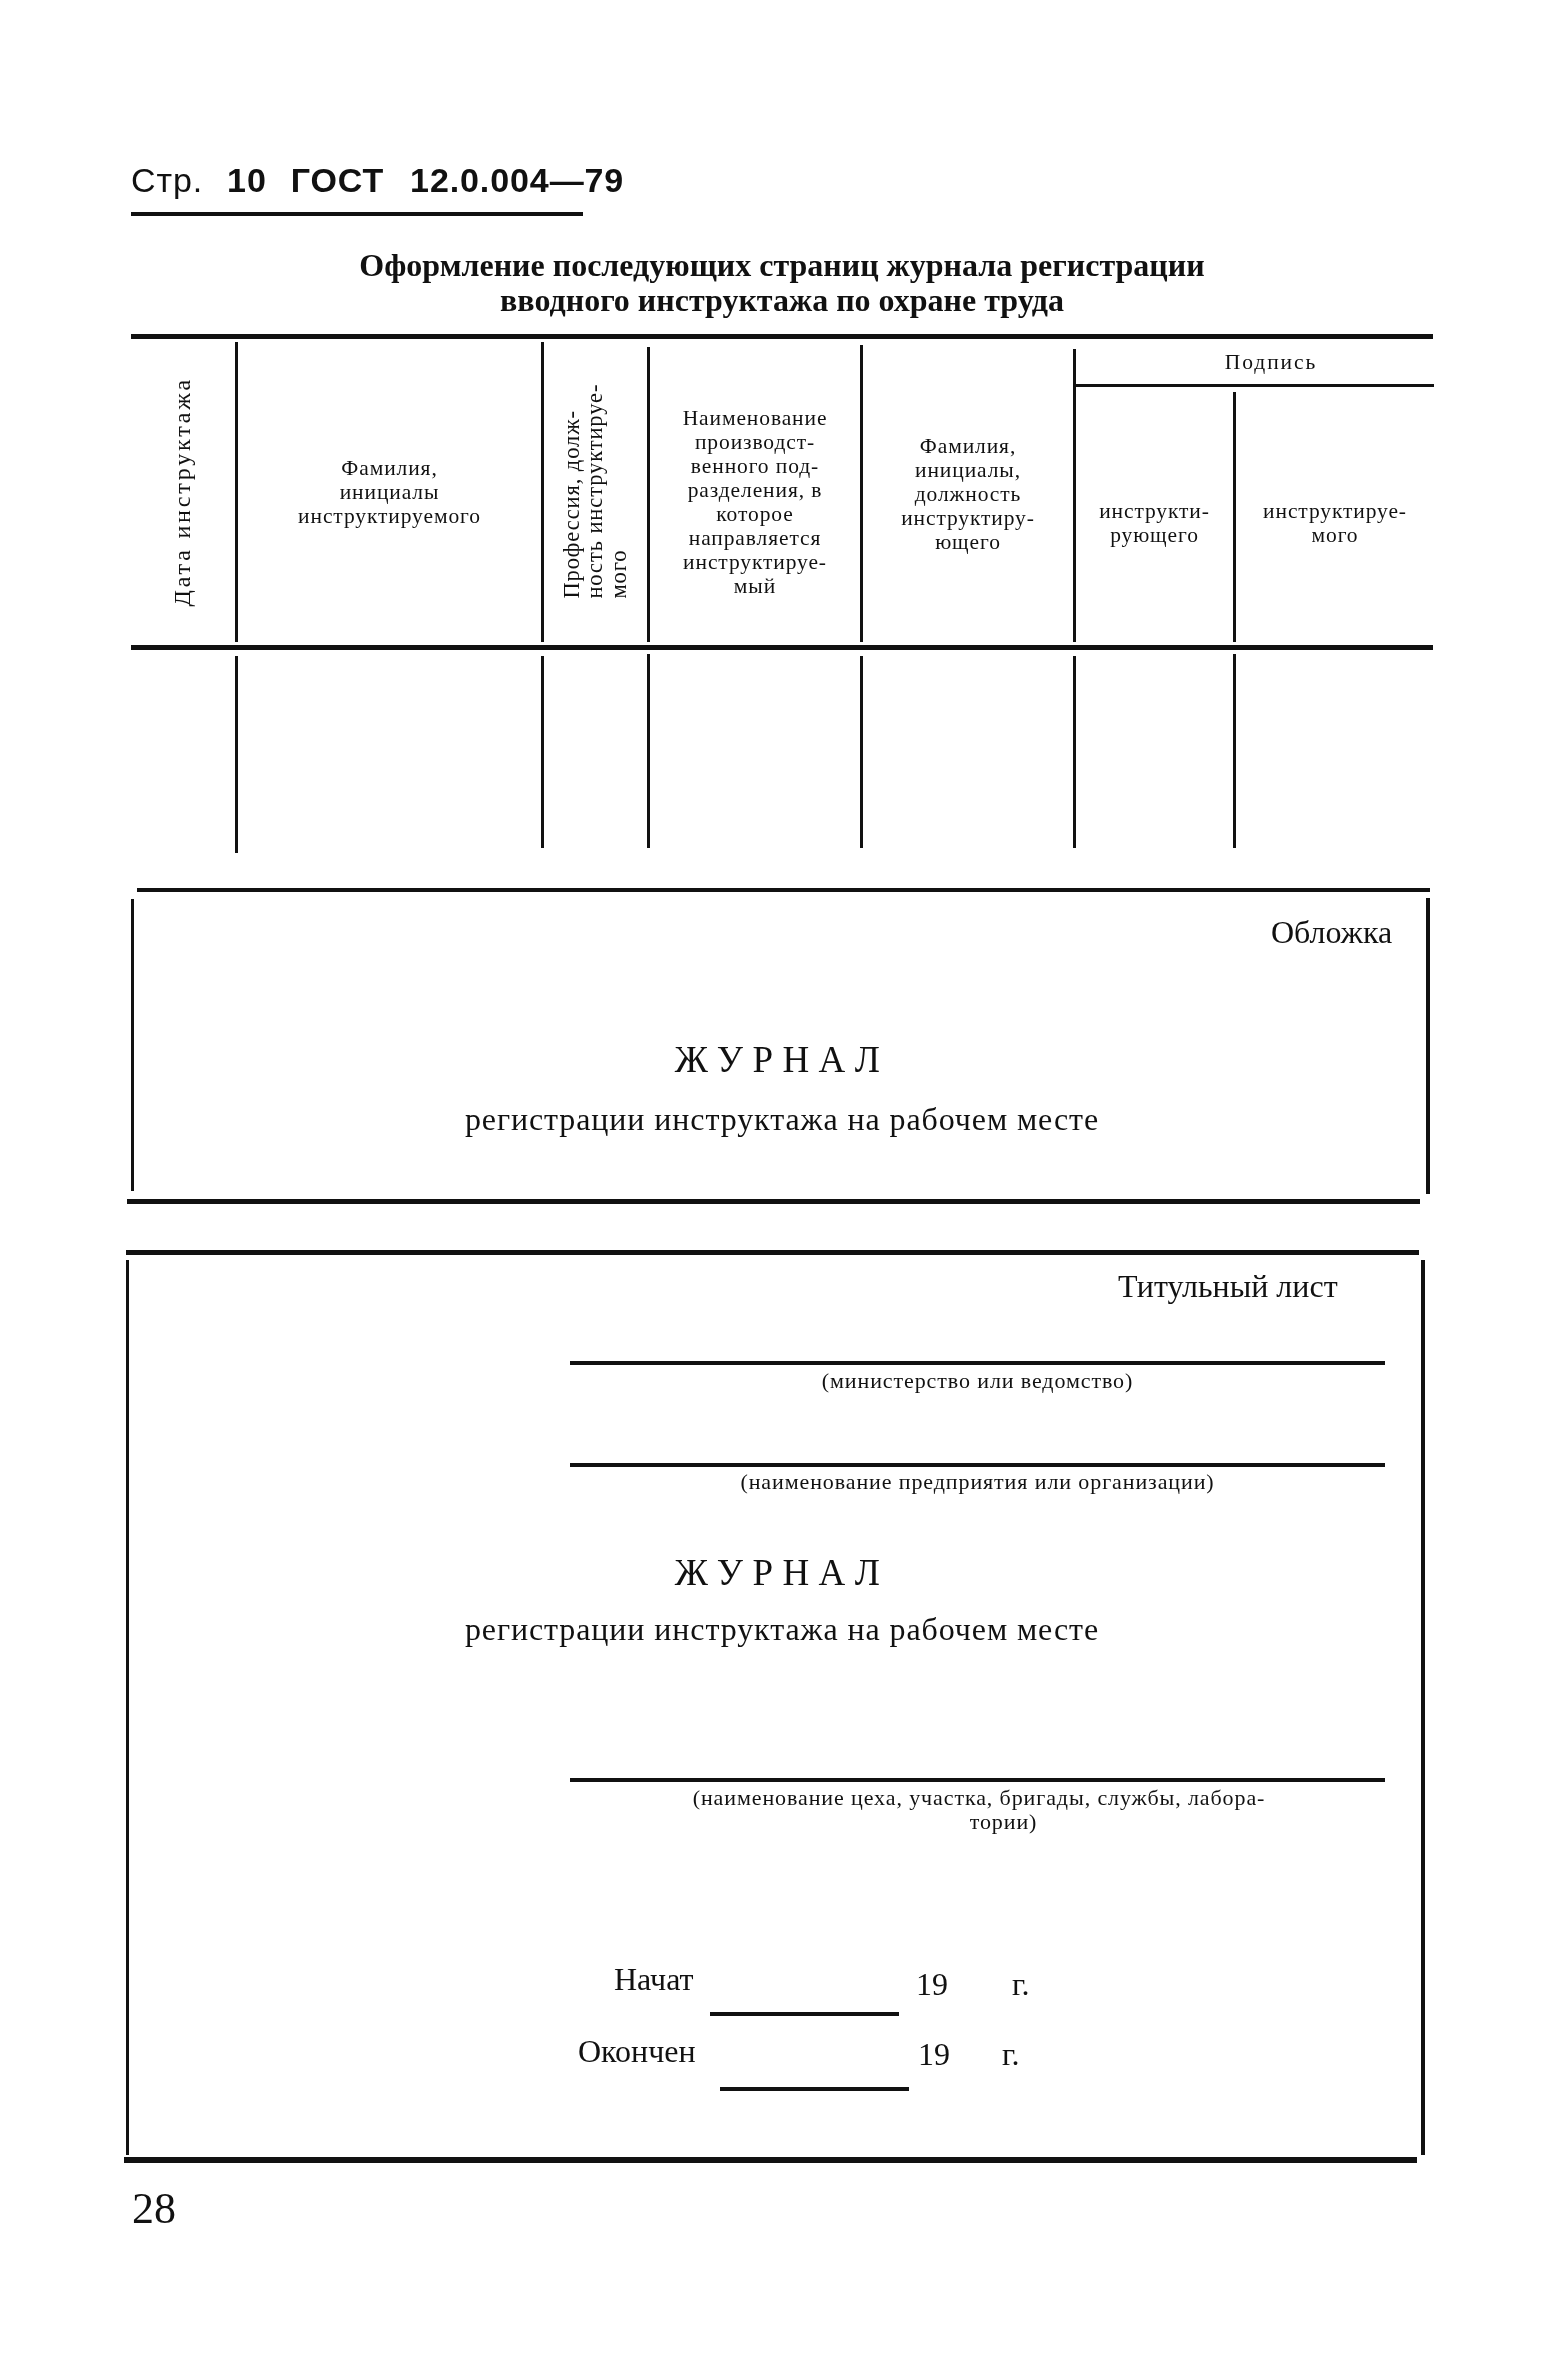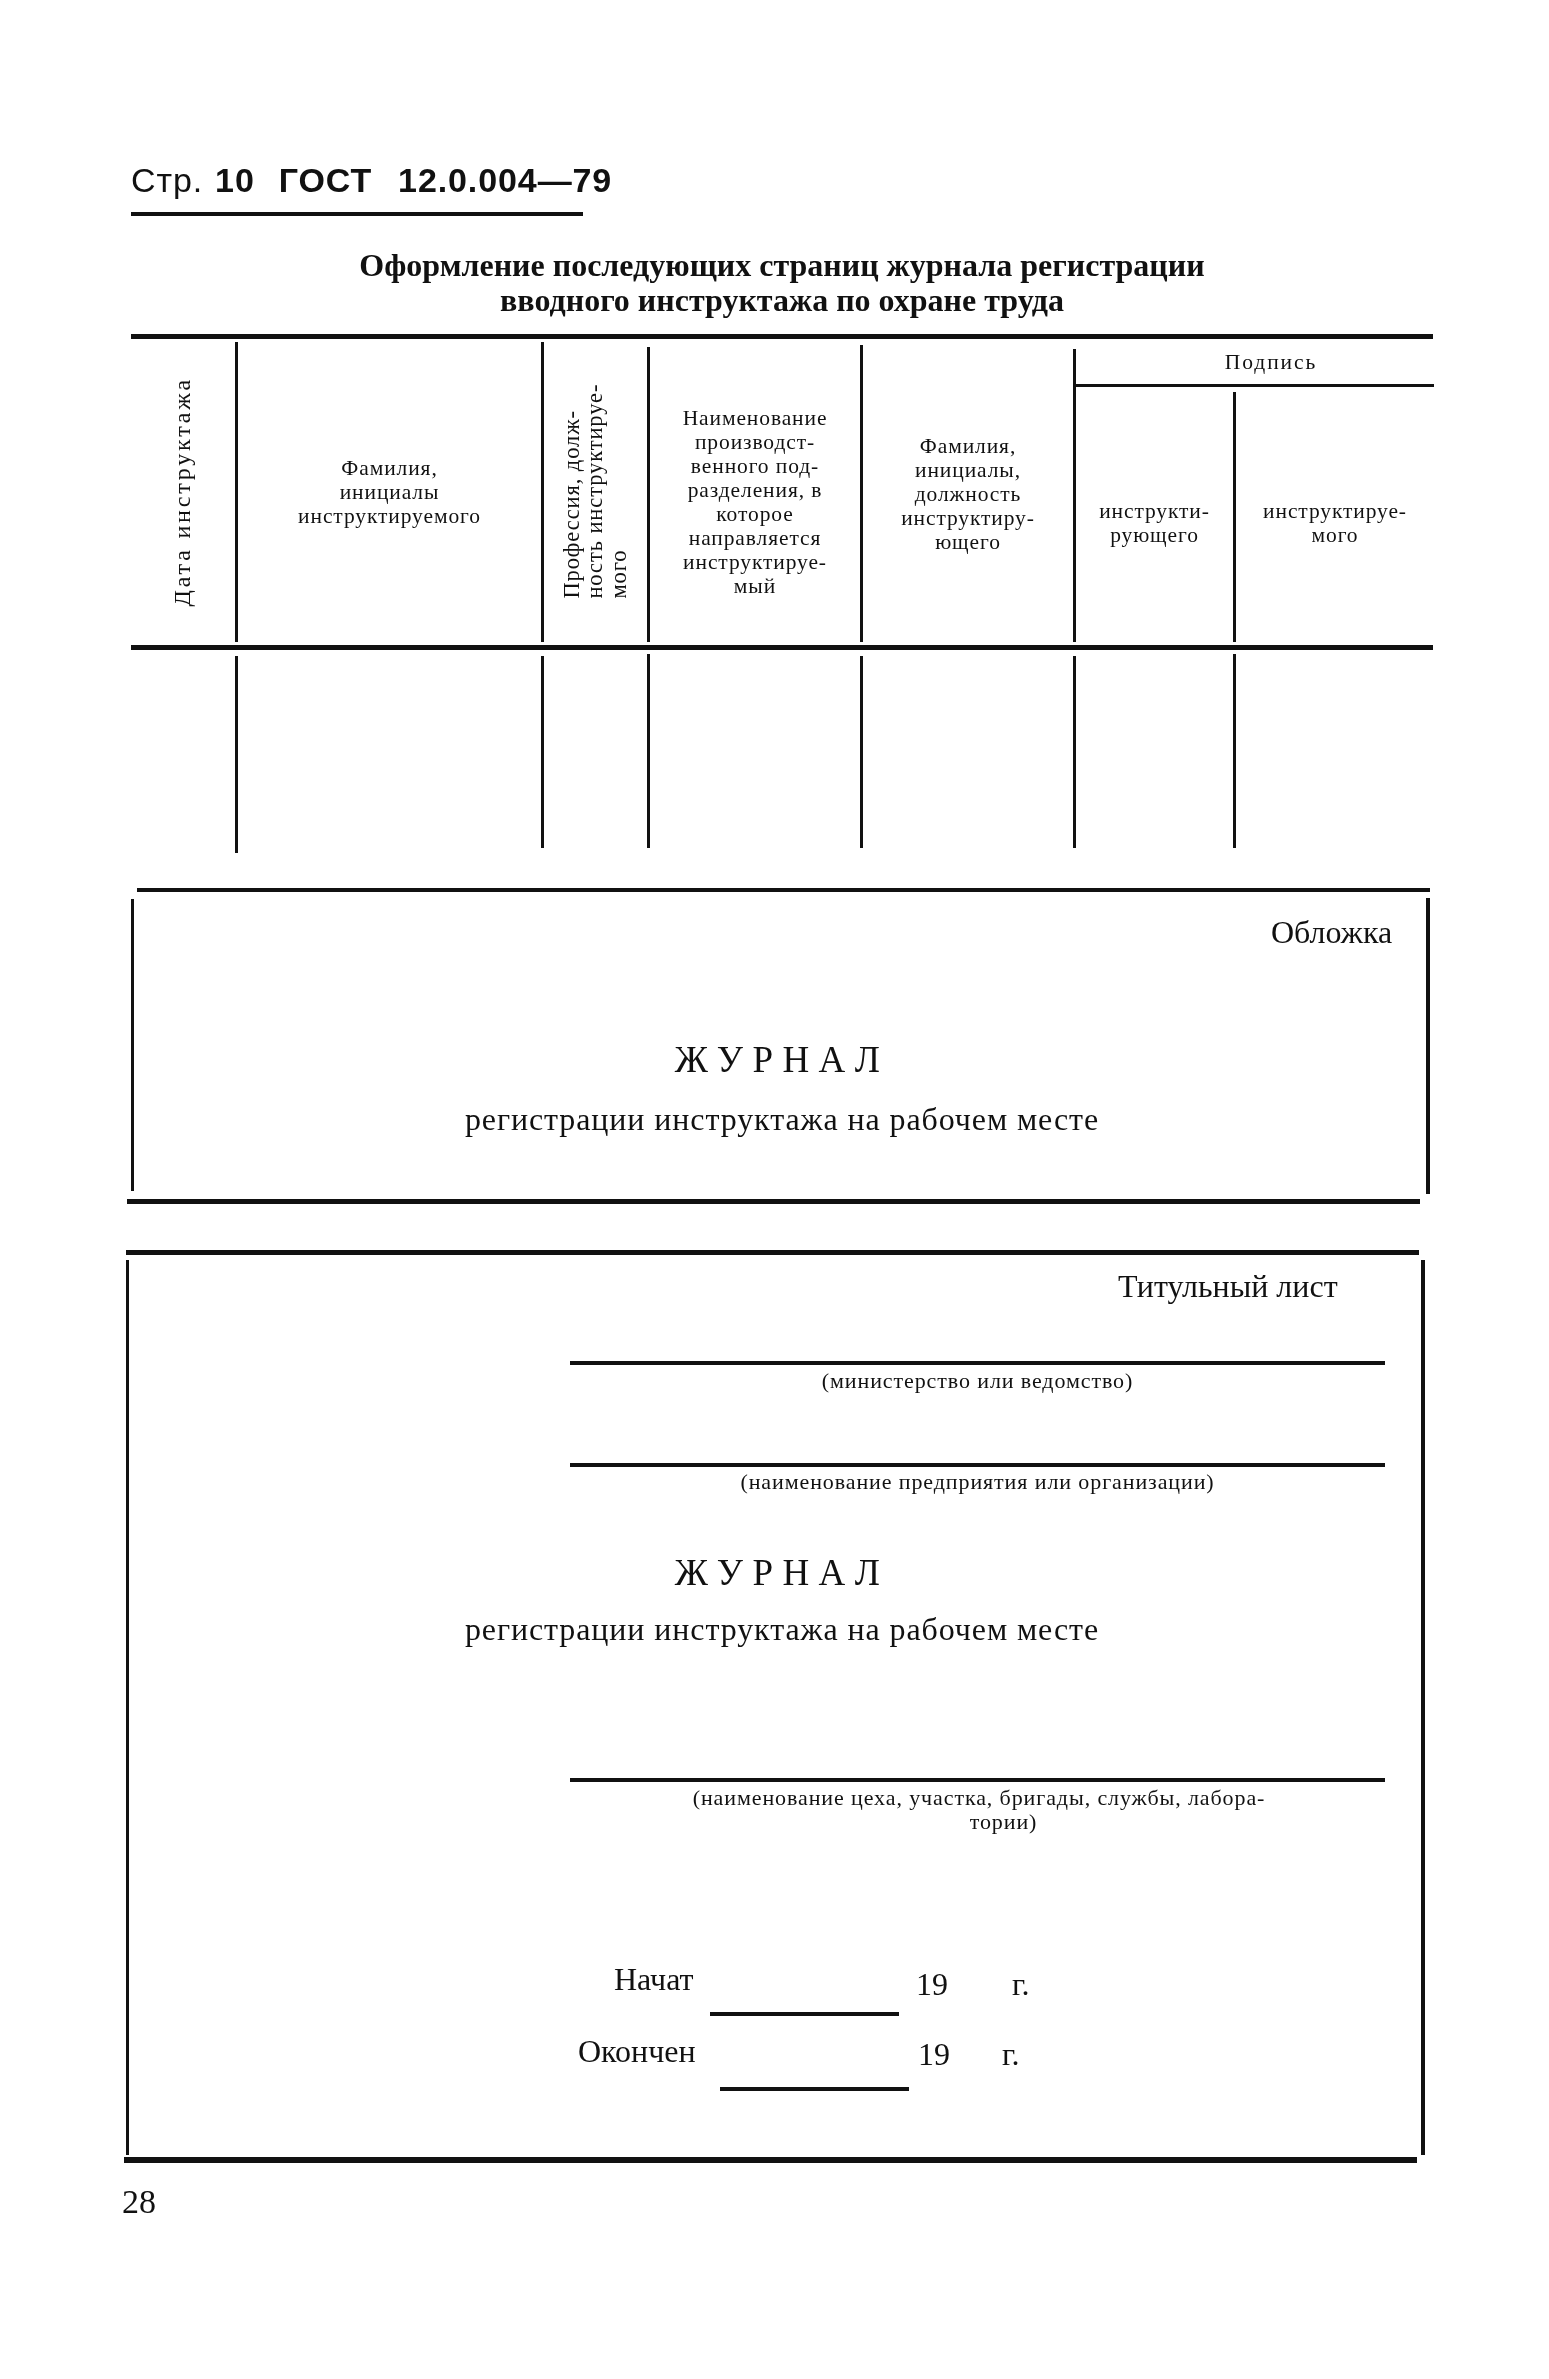--- a/index.html
+++ b/index.html
@@ -3,37 +3,37 @@
 <meta charset="utf-8">
 <style>
   html, body { margin: 0; padding: 0; background: #ffffff; }
   body { width: 1550px; height: 2380px; position: relative; overflow: hidden; color: #111; font-family: "Liberation Serif", "DejaVu Serif", serif; }
   .abs { position: absolute; }
   .rule { position: absolute; background: #111; }
   .vline { position: absolute; background: #111; width: 2.8px; }
 
   
   .page-header { left: 131px; top: 161px; font-family: "Liberation Sans", "DejaVu Sans", sans-serif; font-size: 34px; font-weight: bold; letter-spacing: 0.9px; white-space: nowrap; }
-  .page-header .pfx { font-weight: normal; margin-right: 12px; }
+  .page-header .pfx { font-weight: normal; margin-right: 24px; }
   .page-header .num { margin-right: 24px; }
   .page-header .std { margin-right: 26px; }
 
   .section-title { left: 131px; width: 1302px; text-align: center; font-weight: bold; font-size: 32px; line-height: 41px; font-family: "Liberation Serif", serif; }
 
   
   .th { position: absolute; display: flex; align-items: center; justify-content: center; text-align: center; font-size: 21.5px; line-height: 24px; letter-spacing: 0.9px; }
   .th-rot { position: absolute; display: flex; align-items: center; justify-content: center; }
   .rot { transform: rotate(-90deg); white-space: nowrap; font-size: 22.5px; line-height: 23.4px; letter-spacing: 0.9px; text-align: left; }
 
   .cover-label, .title-label { font-size: 32px; white-space: nowrap; }
   .journal { font-size: 37px; letter-spacing: 9.4px; text-align: center; width: 1302px; left: 131px; }
   .journal-sub { font-size: 32px; letter-spacing: 0.9px; text-align: center; width: 1302px; left: 131px; }
   .caption { font-size: 22px; letter-spacing: 0.9px; text-align: center; }
   .date-label { font-size: 32px; white-space: nowrap; }
-  .page-number { left: 122px; top: 2183px; font-size: 34px; }
+  .page-number { left: 132px; top: 2183px; font-size: 44px; }
 </style>
 </head>
 <body>
 
 <div class="abs page-header">
   <span class="pfx">Стр.</span><span class="num">10</span><span class="std">ГОСТ</span><span>12.0.004—79</span>
 </div>
 <div class="rule" style="left:131px; top:212px; width:452px; height:3.7px;"></div>
 
 <div class="abs section-title" style="top:245px;">Оформление последующих страниц журнала регистрации</div>

